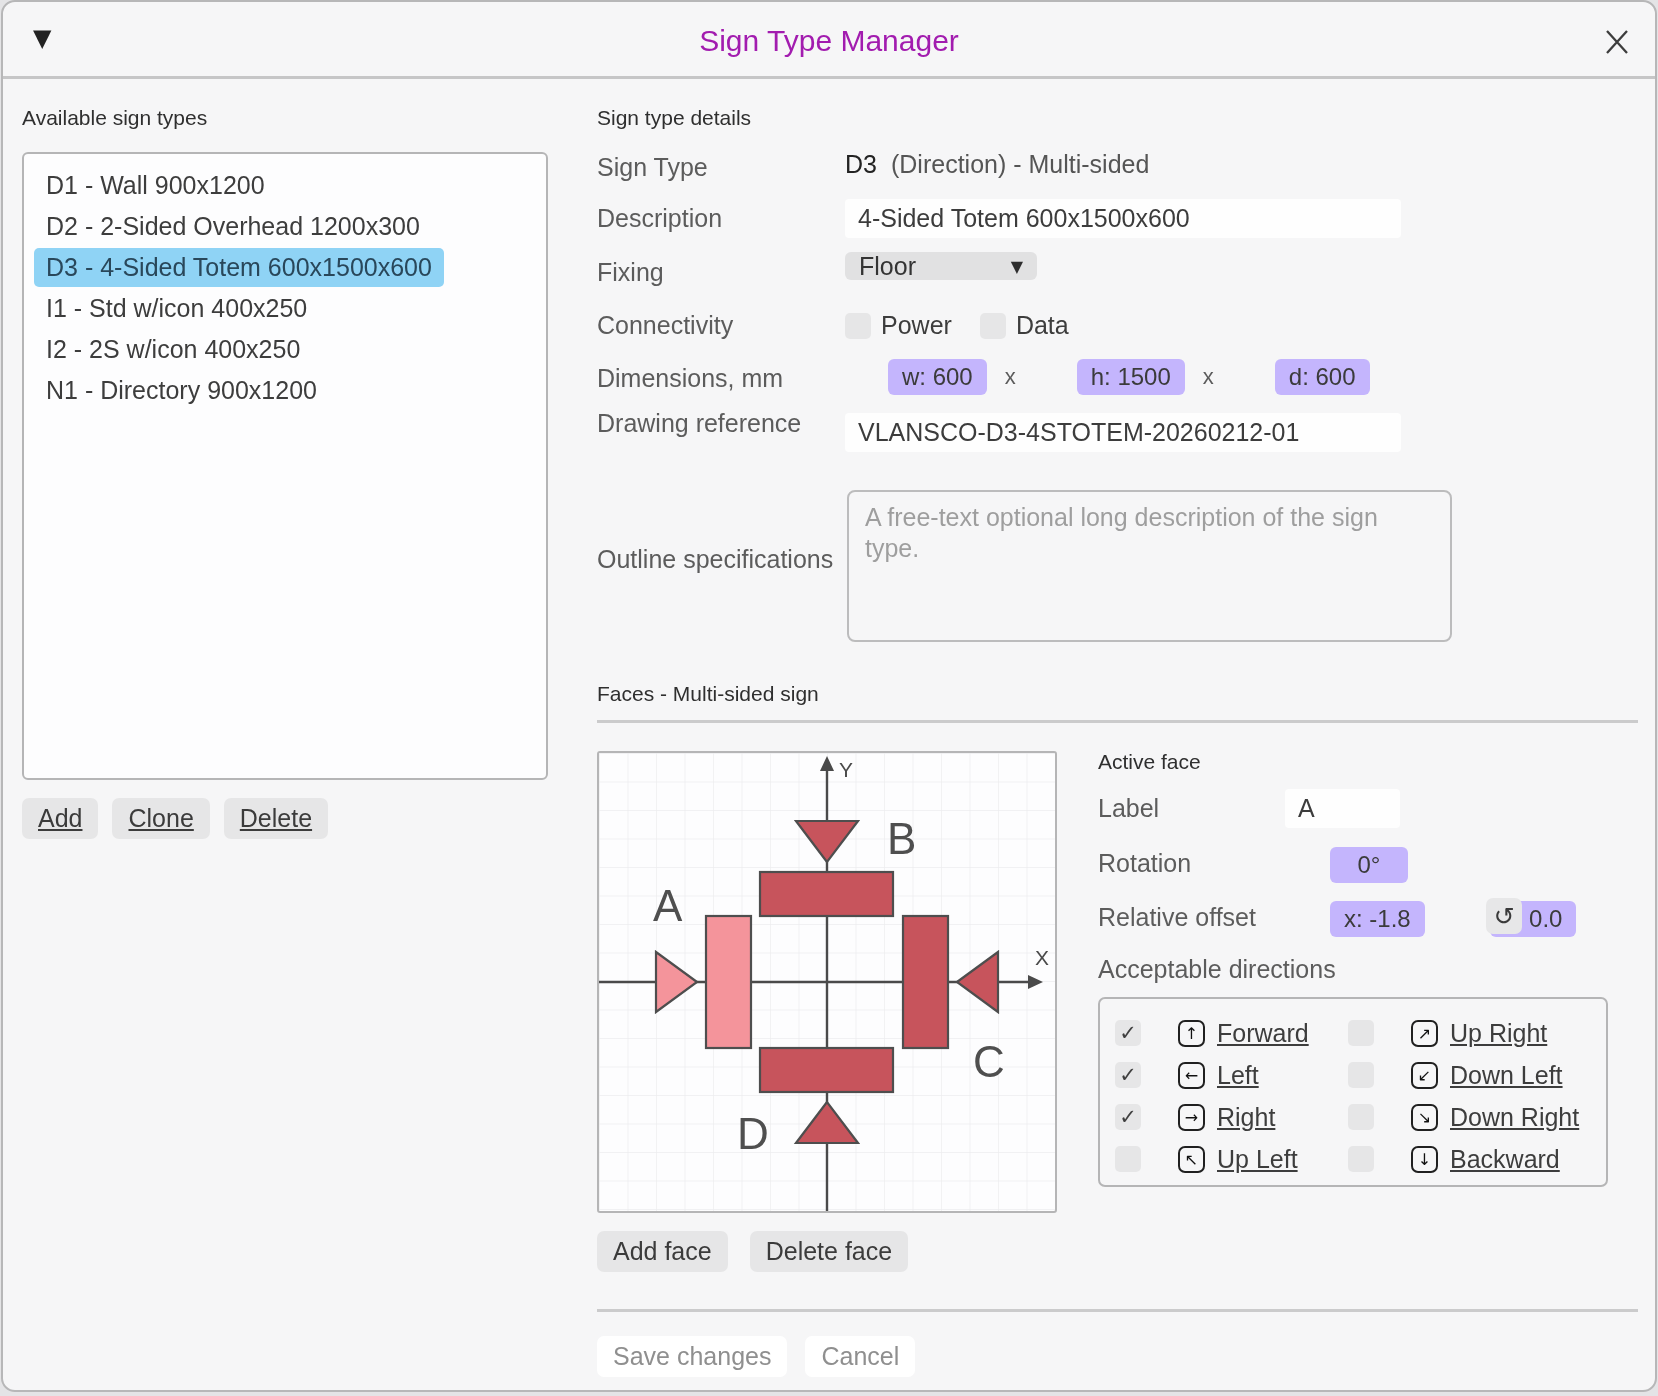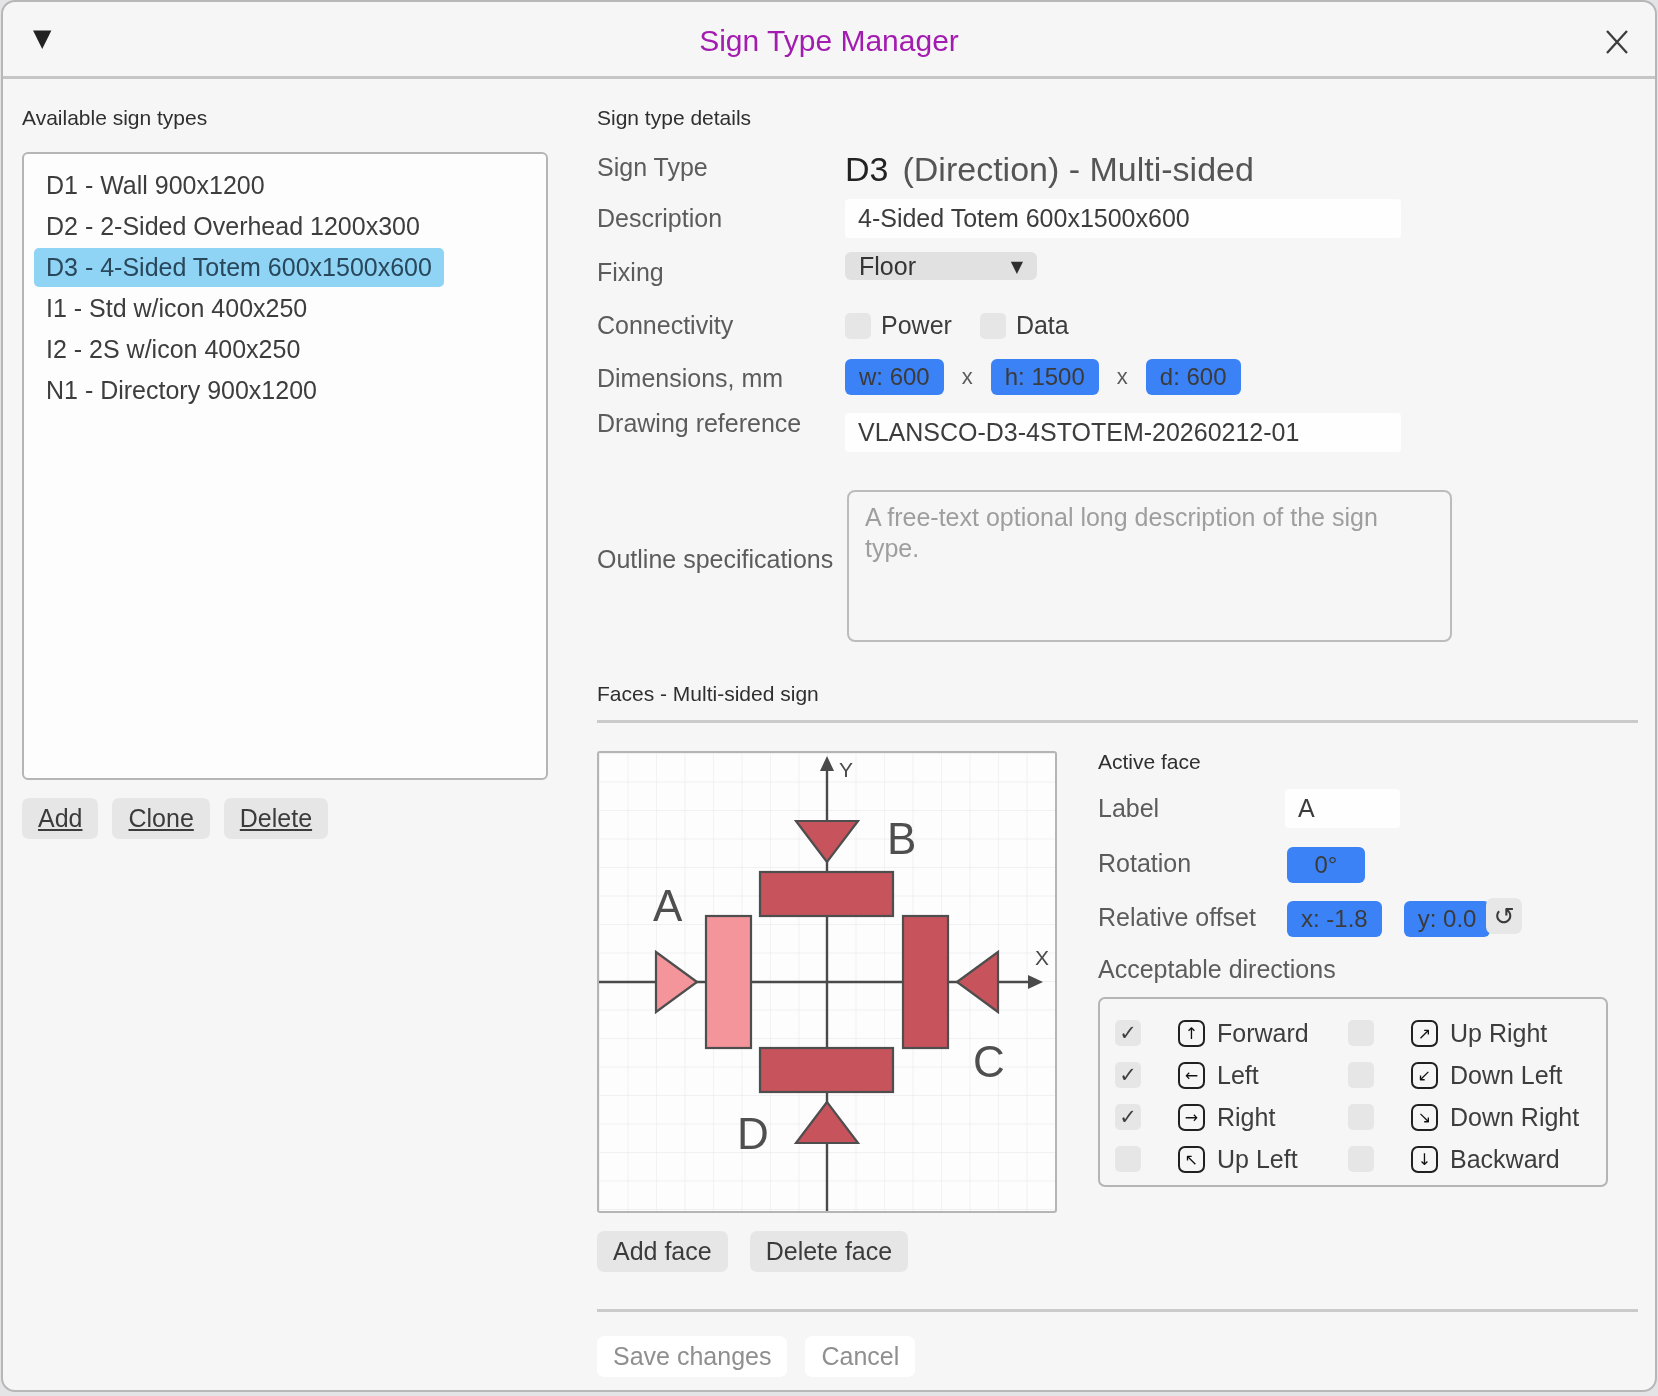--- a/index.html
+++ b/index.html
@@ -22,37 +22,37 @@
   .tb-triangle{position:absolute;left:30px;top:22px;font-family:"DejaVu Sans",sans-serif;font-size:24px;color:#222;}
   .tb-title{position:absolute;left:0;right:0;top:22px;text-align:center;font-size:30px;color:#a21caf;}
   .tb-close{position:absolute;right:24px;top:26px;width:28px;height:28px;cursor:default;}
 
   
   .heading{position:absolute;font-size:21px;color:#2f2f2f;}
   .flabel{position:absolute;left:597px;height:34px;line-height:34px;font-size:25px;color:#5c5c5c;white-space:nowrap;}
   .btn{background:#e6e6e7;border:none;border-radius:7px;padding:4px 16px;font-size:25px;color:#3b3b3b;
        font-family:inherit;display:inline-block;line-height:1.3;}
   .btn-muted{background:#ffffff;color:#8f8f8f;}
-  .pill{background:#3b82f6;border-radius:6px;padding:4px 14px;font-size:24px;color:#3b3b3b;white-space:nowrap;}
+  .pill{background:#c4b5fd;border-radius:6px;padding:4px 14px;font-size:24px;color:#3b3b3b;white-space:nowrap;margin-left:43px;}
   .txtinput{border:none;background:#fefefe;border-radius:4px;height:39px;box-sizing:border-box;
        padding:0 13px;font-size:25px;color:#3c3c3c;font-family:inherit;}
   .cb{width:26px;height:26px;background:#e6e6e7;border-radius:5px;display:flex;align-items:center;justify-content:center;
       font-family:"DejaVu Sans",sans-serif;font-size:21px;color:#3f3f3f;flex:0 0 auto;}
   .divider{position:absolute;height:3px;background:#cbcbcc;}
 
   
   .listbox{position:absolute;left:22px;top:152px;width:526px;height:628px;box-sizing:border-box;
       background:#fdfdfe;border:2px solid #b5b5b6;border-radius:6px;padding:12px 10px;}
   .list-item{width:fit-content;max-width:100%;padding:5px 12px;margin-bottom:2px;font-size:25px;color:#3d3d3d;
       border-radius:5px;white-space:nowrap;}
   .list-item.selected{background:#8fd3f5;color:#29475a;}
   .list-buttons{position:absolute;left:22px;top:798px;display:flex;gap:14px;text-decoration:underline;}
 
   
-  .sign-type-value{position:absolute;left:845px;top:150px;font-size:34px;white-space:nowrap;}
+  .sign-type-value{position:absolute;left:845px;top:150px;font-size:25px;white-space:nowrap;}
   .sign-type-code{color:#232323;}
   .sign-type-desc{color:#555;margin-left:14px;}
   .conn-row{position:absolute;left:845px;top:311px;display:flex;align-items:center;}
   .conn-row .cbl{font-size:25px;color:#3d3d3d;margin-left:10px;}
   .dims-row{position:absolute;left:845px;top:359px;display:flex;align-items:center;gap:18px;}
   .dim-sep{font-size:22px;color:#5c5c5c;}
   textarea.outline{position:absolute;left:847px;top:490px;width:605px;height:152px;box-sizing:border-box;
       background:transparent;border:2px solid #bcbcbd;border-radius:8px;resize:none;
       padding:10px 16px;font-family:inherit;font-size:25px;color:#3c3c3c;line-height:1.25;}
   textarea.outline::placeholder{color:#9e9e9e;}
@@ -74,21 +74,21 @@
       display:flex;align-items:center;justify-content:center;
       font-family:"DejaVu Sans",sans-serif;font-size:25px;color:#3a3a3a;padding:0;}
   .dir-box{position:absolute;left:1098px;top:997px;width:510px;height:190px;box-sizing:border-box;
       border:2px solid #b5b5b6;border-radius:7px;
       display:grid;grid-template-columns:233px 1fr;grid-auto-rows:42px;
       padding:13px 0 0 15px;align-items:center;}
   .dir-item{display:flex;align-items:center;}
   .dir-item .icon-sq{width:27px;height:27px;box-sizing:border-box;border:2.5px solid #202020;border-radius:7px;
       margin-left:37px;display:flex;align-items:center;justify-content:center;
       font-family:"DejaVu Sans",sans-serif;font-size:16px;color:#111;flex:0 0 auto;}
-  .dir-item .dlabel{font-size:25px;color:#3d3d3d;margin-left:12px;white-space:nowrap;}
+  .dir-item .dlabel{font-size:25px;color:#3d3d3d;margin-left:12px;white-space:nowrap;text-decoration:underline;}
 
   
   .footer-buttons{position:absolute;left:597px;top:1336px;display:flex;gap:18px;}
 </style>
 </head>
 <body>
 
 <div class="screen">
   <div class="dialog-frame"></div>
 

